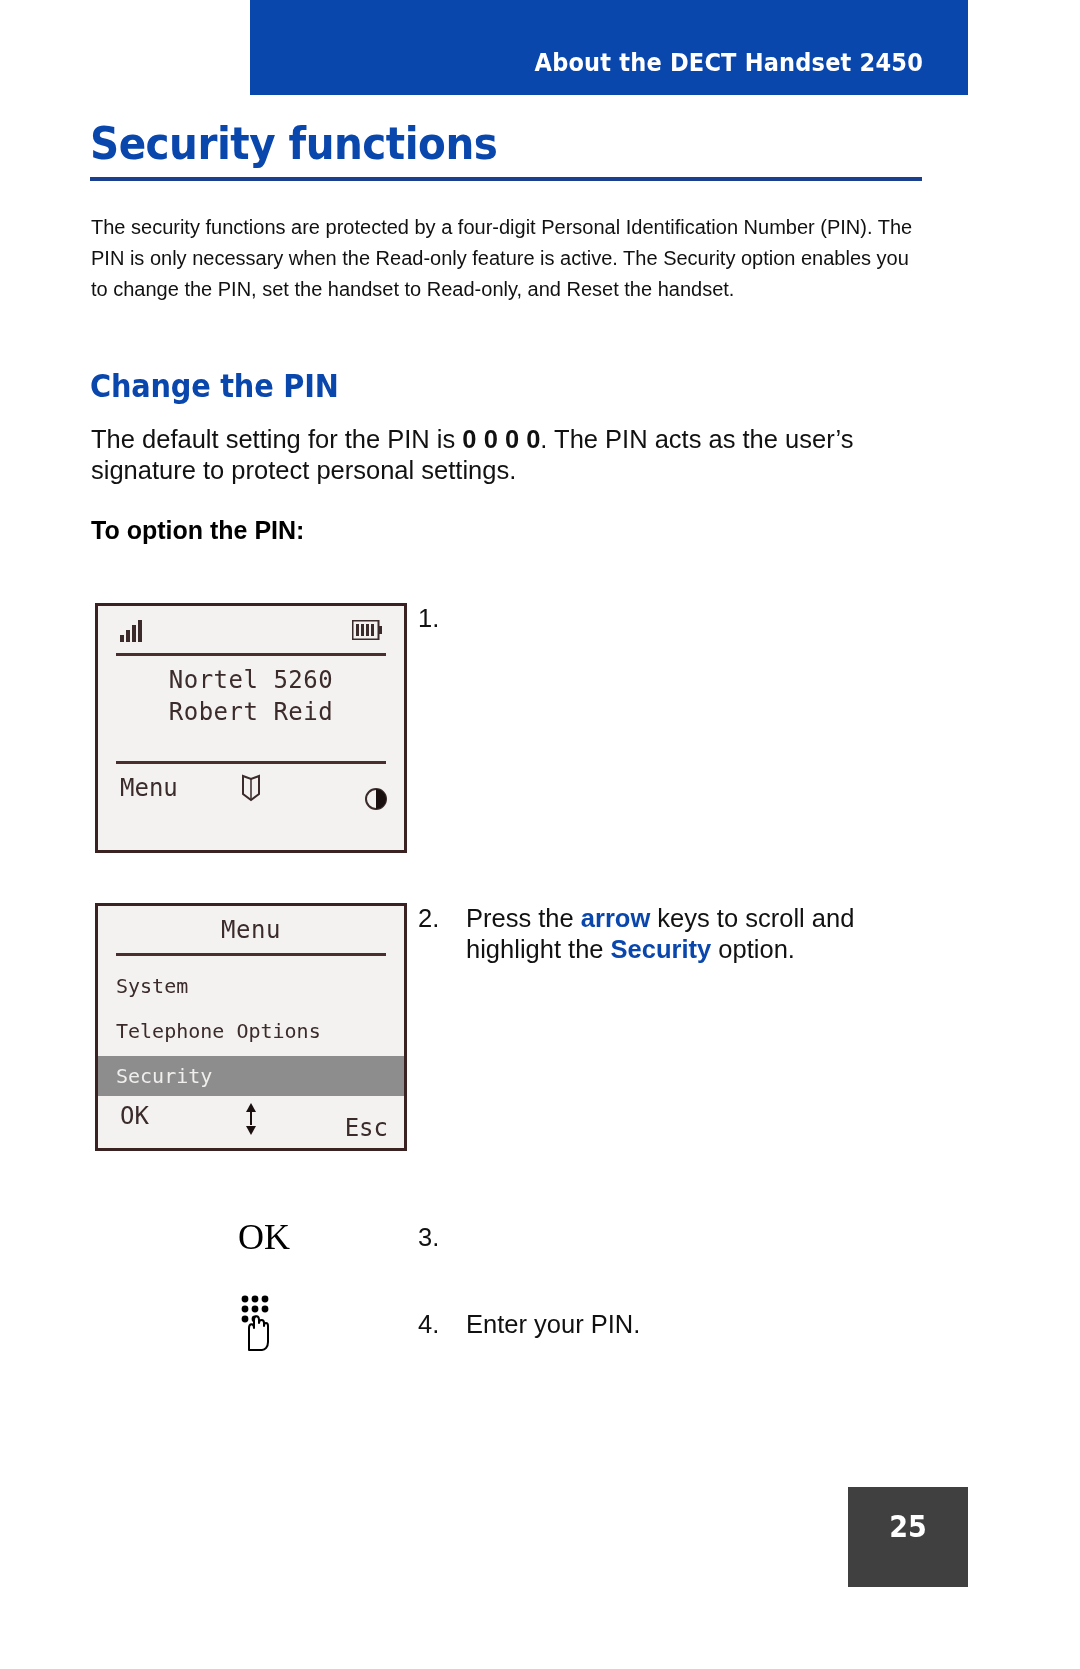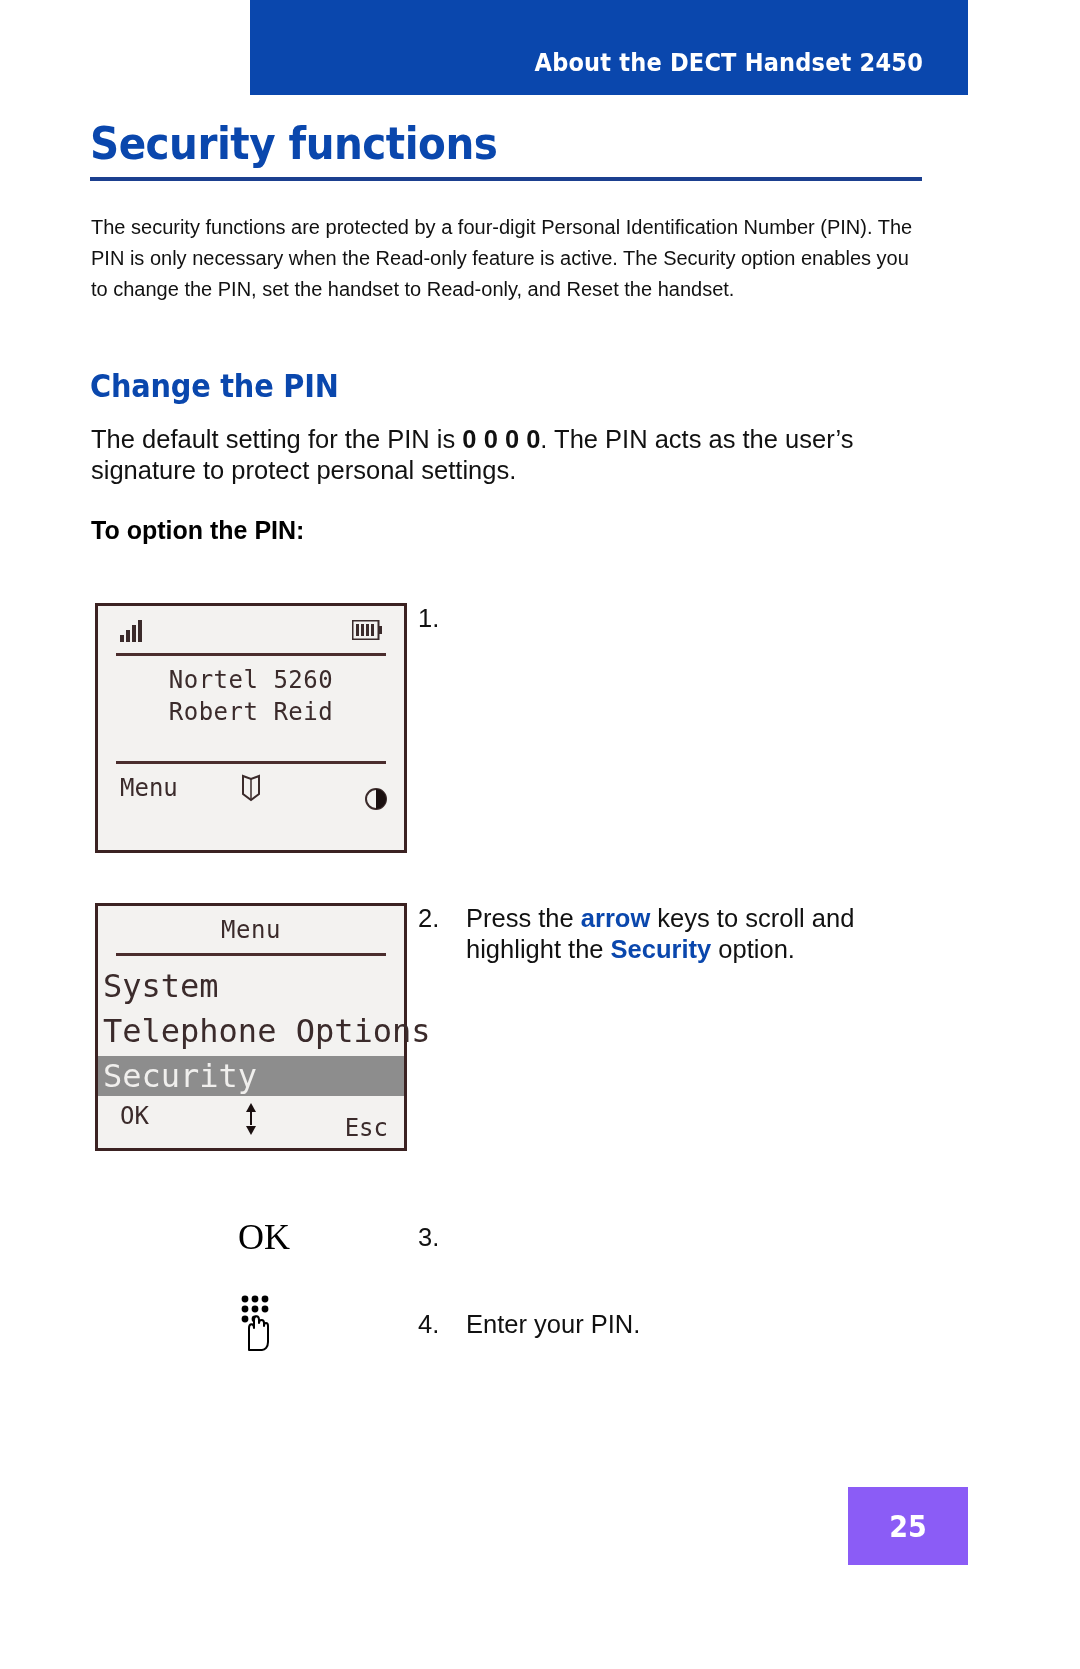--- a/index.html
+++ b/index.html
@@ -168,23 +168,23 @@
 
   .lcd1-softkeys { top: 168px; }
   .lcd2-softkeys { top: 196px; }
 
   .lcd2-title { left: 0; right: 0; top: 10px; text-align: center; }
   .menu-item {
     position: absolute;
     left: 0;
     right: 0;
     height: 40px;
-    font-size: 32px;
+    font-size: 20px;
     line-height: 40px;
-    padding-left: 5px;
+    padding-left: 18px;
     box-sizing: border-box;
     white-space: pre;
   }
   .mi-1 { top: 60px; }
   .mi-2 { top: 105px; }
   .mi-3 { top: 150px; background: #8d8d8d; color: #f0efed; }
 
   
   .step {
     position: absolute;
@@ -225,22 +225,22 @@
     width: 44px;
     height: 58px;
   }
 
   
   .page-number-box {
     position: absolute;
     left: 848px;
     top: 1487px;
     width: 120px;
-    height: 78px;
-    background: #8b5cf6;
+    height: 100px;
+    background: #404040;
   }
   .page-number {
     position: absolute;
     left: 0; right: 0;
     top: 22px;
     text-align: center;
     color: #ffffff;
     font-size: 30px;
     font-weight: bold;
     font-family: "DejaVu Sans", sans-serif;

